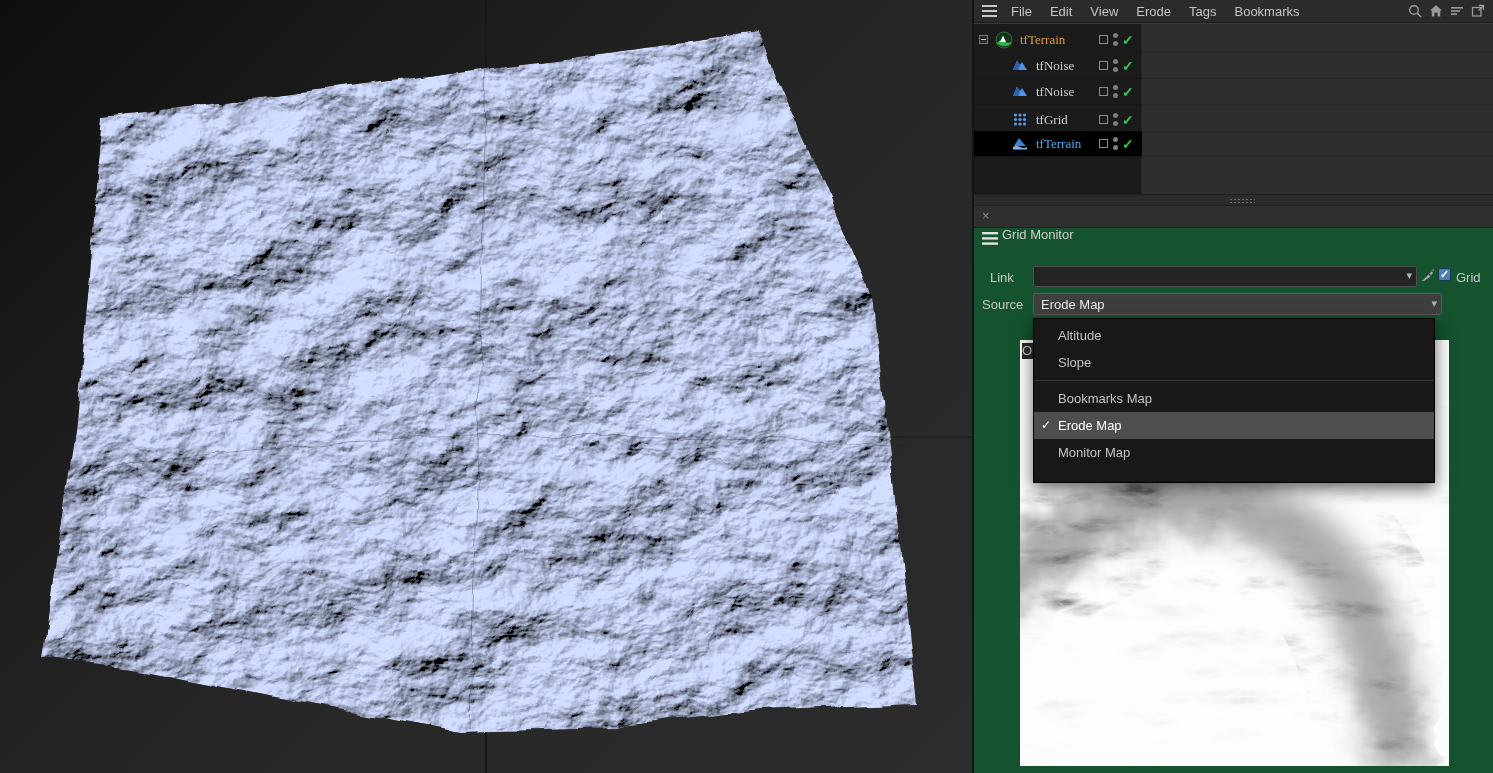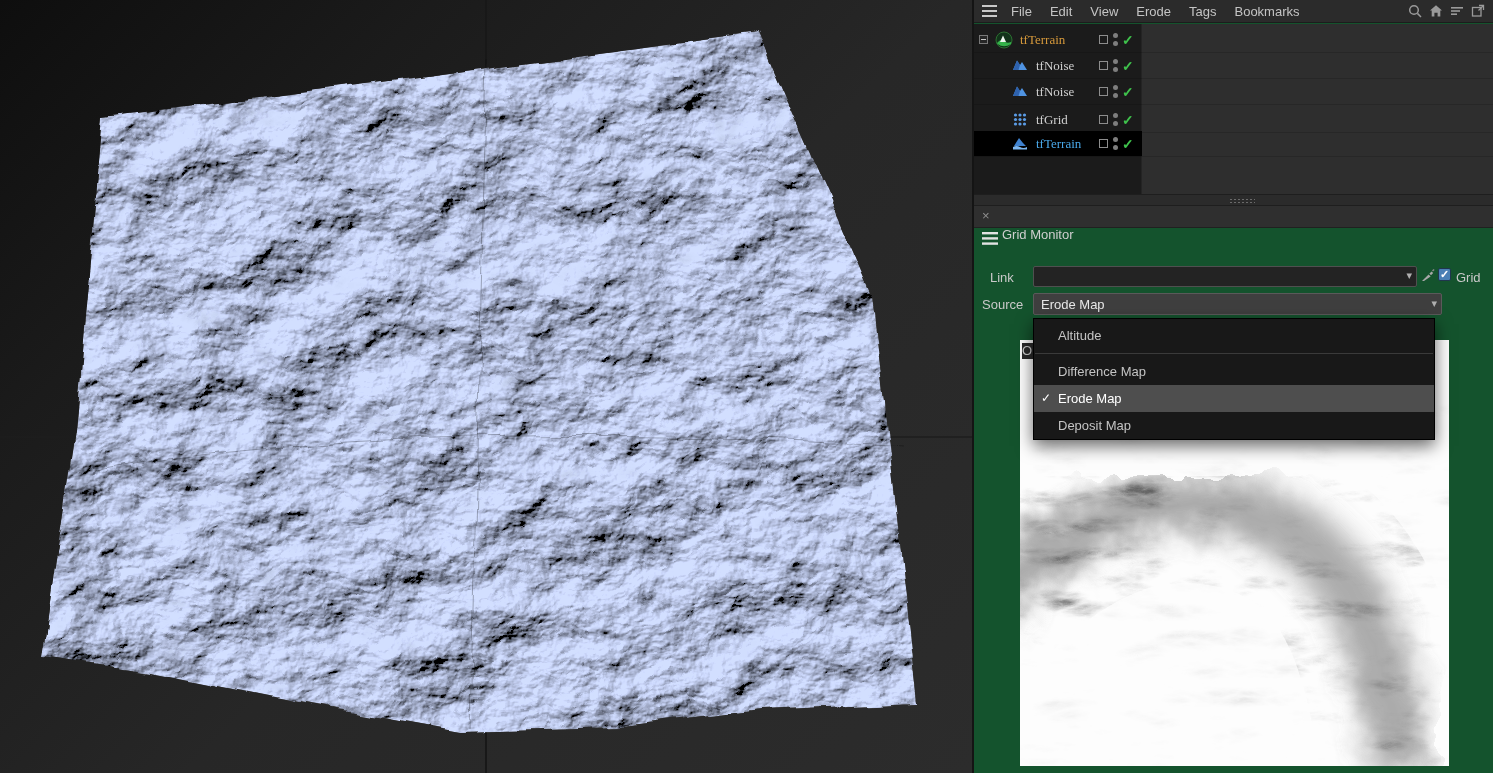--- a/index.html
+++ b/index.html
@@ -72,21 +72,21 @@
               border:1px solid #1f364d; border-radius:2px; color:#fff; font-size:11px;
               line-height:11px; text-align:center; font-weight:bold; }
   .select { position:absolute; left:59px; top:293px; width:409px; height:22px; background:#3f3f3f;
             border:1px solid #5a5a5a; border-radius:2px; }
   .sel-value { position:absolute; left:7px; top:3px; color:#e8e8e8; font-size:13px; }
   .select .arrow { top:3px; }
 
   
   .dropdown { position:absolute; left:59px; top:318px; width:402px; background:#181818;
               border:1px solid #000; box-shadow:0 6px 16px rgba(0,0,0,0.6);
-              padding:3px 0 0; z-index:20; }
+              padding:3px 0 16px; z-index:20; }
   .dd-item { position:relative; height:27px; line-height:27px; padding-left:24px;
              color:#c4c4c4; font-size:13px; }
   .dd-item.selected { background:#4e4e4e; color:#fff; }
   .dd-check { position:absolute; left:7px; top:0; font-size:12px; color:#fff; }
   .dd-sep { height:1px; background:#3a3a3a; margin:4px 1px 4px; }
 
   
   .erode-map { position:absolute; left:46px; top:340px; width:429px; height:426px; background:#fff;
                z-index:1; }
   .output-chip { position:absolute; left:48px; top:343px; z-index:2; color:#cfcfcf; font-size:13px;
@@ -356,22 +356,23 @@
       <g filter="url(#dispF)">
         <path d="M-30 260 C 60 170, 140 150, 220 170 C 310 195, 360 260, 380 430" fill="none" stroke="#8f8f8f" stroke-width="60" filter="url(#bandBlur)" opacity="0.75"></path>
       </g>
       <path d="M-30 260 C 60 170, 140 150, 220 170 C 310 195, 360 260, 380 430" fill="none" stroke="#000" stroke-width="160" filter="url(#veinF)" opacity="0.9"></path>
     </svg>
   </div>
   <span class="output-chip">O...</span>
 
   <div class="dropdown">
     <div class="dd-item">Altitude</div>
+    <div class="dd-item">Slope</div>
     <div class="dd-sep"></div>
-    <div class="dd-item">Difference Map</div>
+    <div class="dd-item">Bookmarks Map</div>
     <div class="dd-item selected">
       <span class="dd-check">✓</span>
       <span>Erode Map</span>
     </div>
-    <div class="dd-item">Deposit Map</div>
+    <div class="dd-item">Monitor Map</div>
   </div>
 
 </div>
 
 </body></html>

